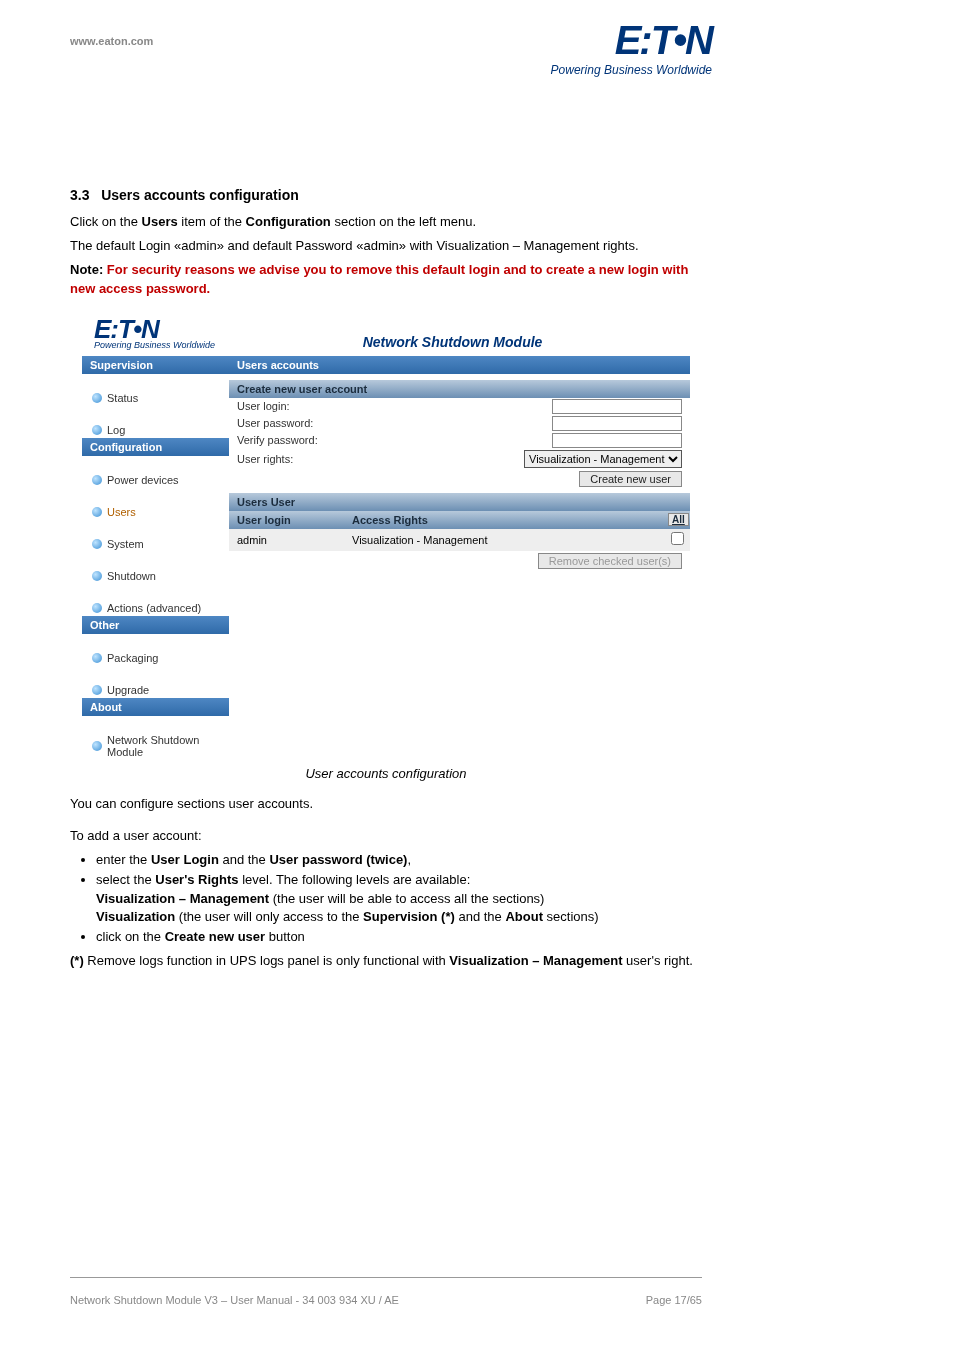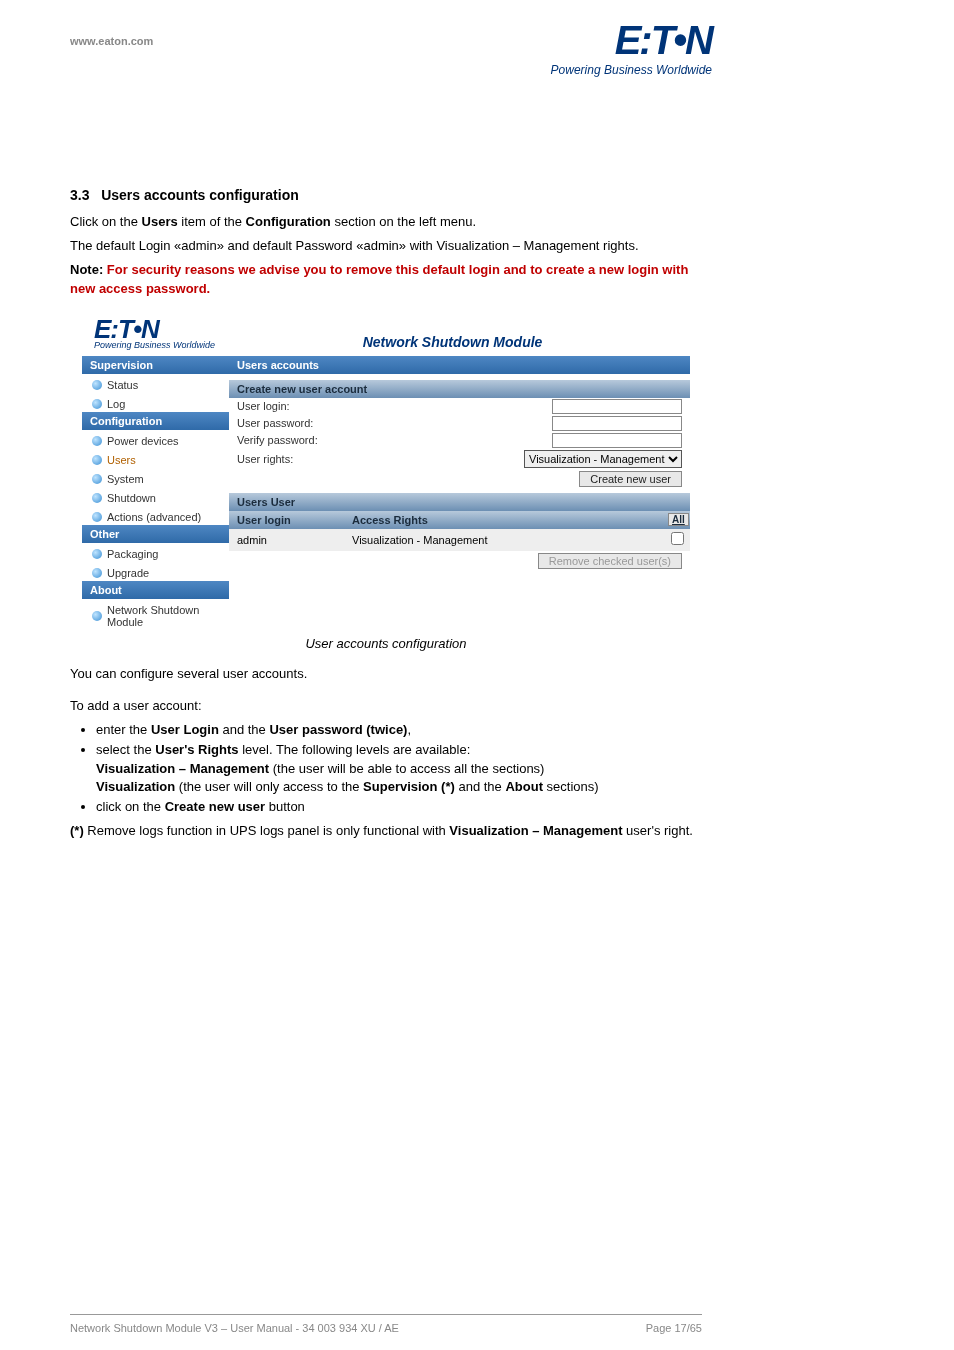--- a/index.html
+++ b/index.html
@@ -67,21 +67,21 @@
     flex-shrink: 0;
   }
   .ss-side .cat {
     background: linear-gradient(#4e87c3, #2f6aa8);
     color: #fff;
     font-weight: bold;
     font-size: 11px;
     padding: 3px 8px;
   }
   .ss-side .item {
-    padding: 5px 4px 2px 10px;
+    padding: 18px 4px 2px 10px;
     color: #333;
     display: flex;
     align-items: center;
     gap: 5px;
     font-size: 11px;
   }
   .ss-side .item.active { color: #b06000; }
   .dot {
     width: 10px; height: 10px;
     display: inline-block;
@@ -135,23 +135,23 @@
   .list-head .c3 { width: 26px; padding: 2px 4px; text-align:center; }
   .list-row { display:flex; font-size:11px; }
   .list-row .c1 { flex:1; padding: 5px 8px; background:#eee; }
   .list-row .c2 { width:320px; padding:5px 8px; background:#eee; }
   .list-row .c3 { width:26px; padding:3px 4px; text-align:center; background:#eee; }
   .caption { text-align:center; font-style: italic; font-size: 13px; margin: 6px 0 14px 0; }
   ul.bul { margin: 4px 0 4px 26px; font-size:13px; }
   ul.bul li { margin: 2px 0; line-height:1.4; }
   .footer {
     position: absolute;
-    left: 70px; right: 70px; bottom: 16px;
+    left: 70px; right: 70px; bottom: 44px;
     border-top: 1px solid #999;
-    padding-top: 7px;
+    padding-top: 16px;
     font-size: 11px; color: #888;
     display: flex; justify-content: space-between;
   }
   .allbtn {
     display:inline-block;
     background:#e8e8e8;
     border:1px solid #888;
     padding: 0 3px;
     font-size:10px;
     text-decoration: underline;
@@ -279,21 +279,21 @@
             <div class="c3"><input type="checkbox" style=""></div>
           </div>
           <div class="btn-row">
             <button class="win" disabled="">Remove checked user(s)</button>
           </div>
         </div>
       </div>
     </div>
     <div class="caption">User accounts configuration</div>
 
-    <p class="body">You can configure several user accounts.</p>
+    <p class="body">You can configure sections user accounts.</p>
     <p class="body" style="margin-top:14px">To add a user account:</p>
     <ul class="bul">
       <li>
         <span>enter the </span><b>User Login</b><span> and the </span><b>User password (twice)</b><span>,</span>
       </li>
       <li>
         <span>select the </span><b>User's Rights</b><span> level. The following levels are available:</span><br>
         <b>Visualization – Management</b><span> (the user will be able to access all the sections)</span><br>
         <b>Visualization</b><span> (the user will only access to the </span><b>Supervision (*)</b><span> and the </span><b>About</b><span> sections)</span>
       </li>

